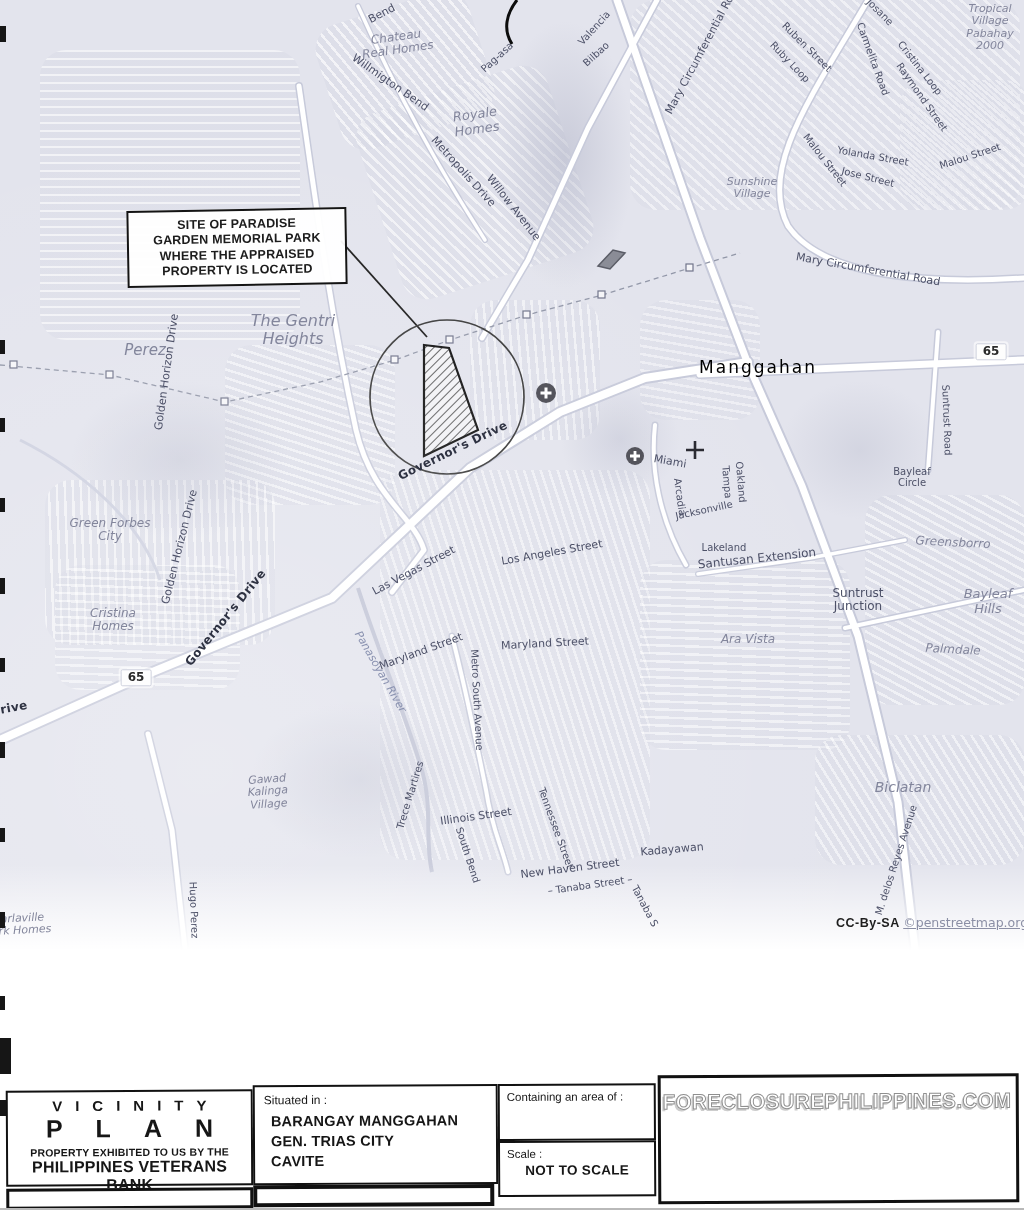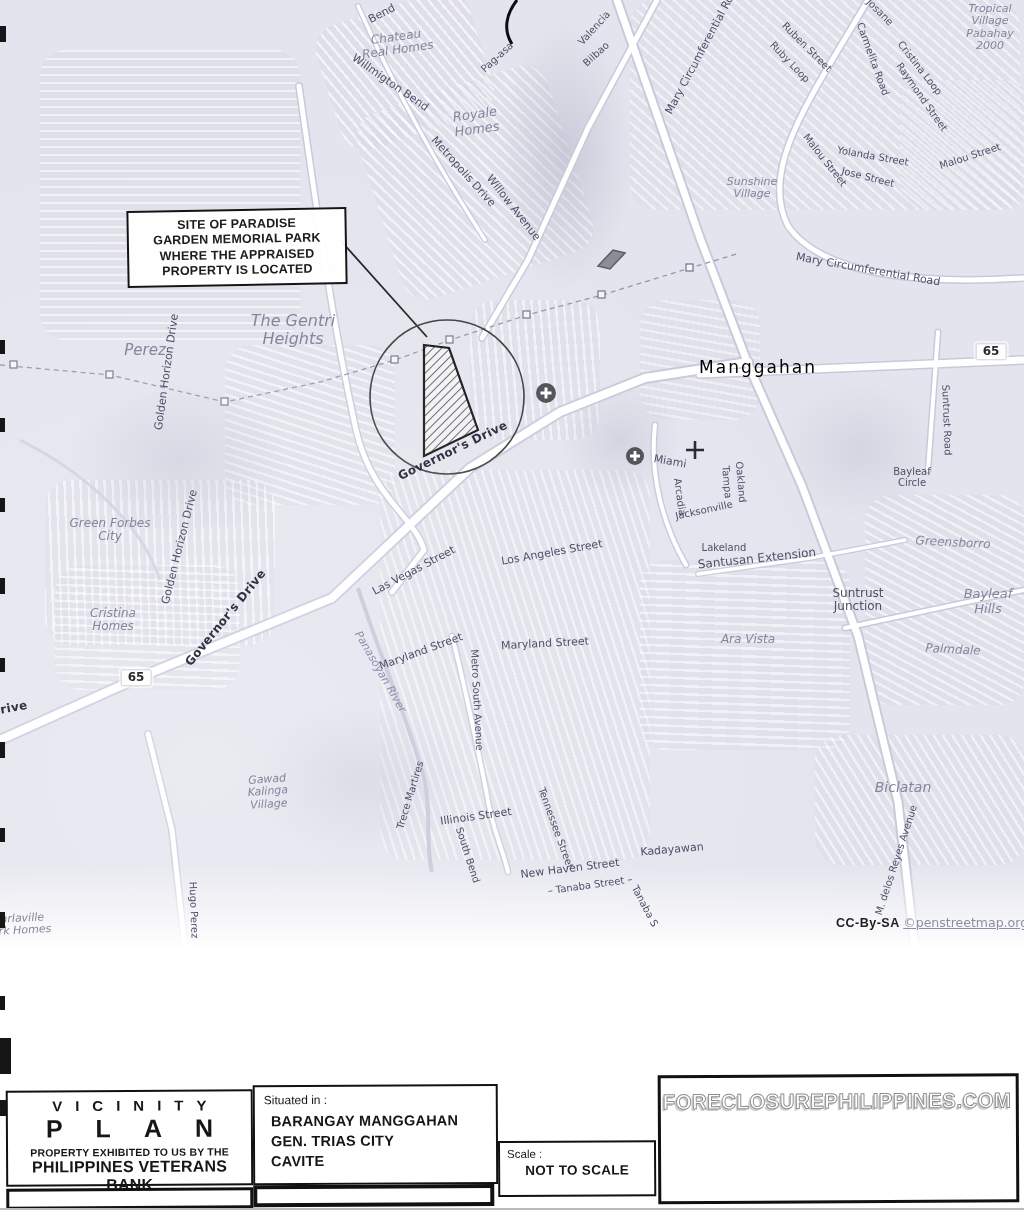--- a/index.html
+++ b/index.html
@@ -430,20 +430,23 @@
     <div class="tbox" id="vempty"></div>
 
     <div class="tbox" id="sitbox">
       <div id="sitlab">Situated in :</div>
       <div class="sitline">BARANGAY MANGGAHAN</div>
       <div class="sitline">GEN. TRIAS CITY</div>
       <div class="sitline">CAVITE</div>
     </div>
     <div class="tbox" id="sempty"></div>
 
+    <div class="tbox" id="areabox">
+      <div>Containing an area of :</div>
+    </div>
     <div class="tbox" id="scalebox">
       <div id="scalelab">Scale :</div>
       <div id="scaleval">NOT TO SCALE</div>
     </div>
 
     <div class="tbox" id="wmbox">
       <div id="wm">FORECLOSUREPHILIPPINES.COM</div>
     </div>
   </div>
   <div id="brule"></div>

